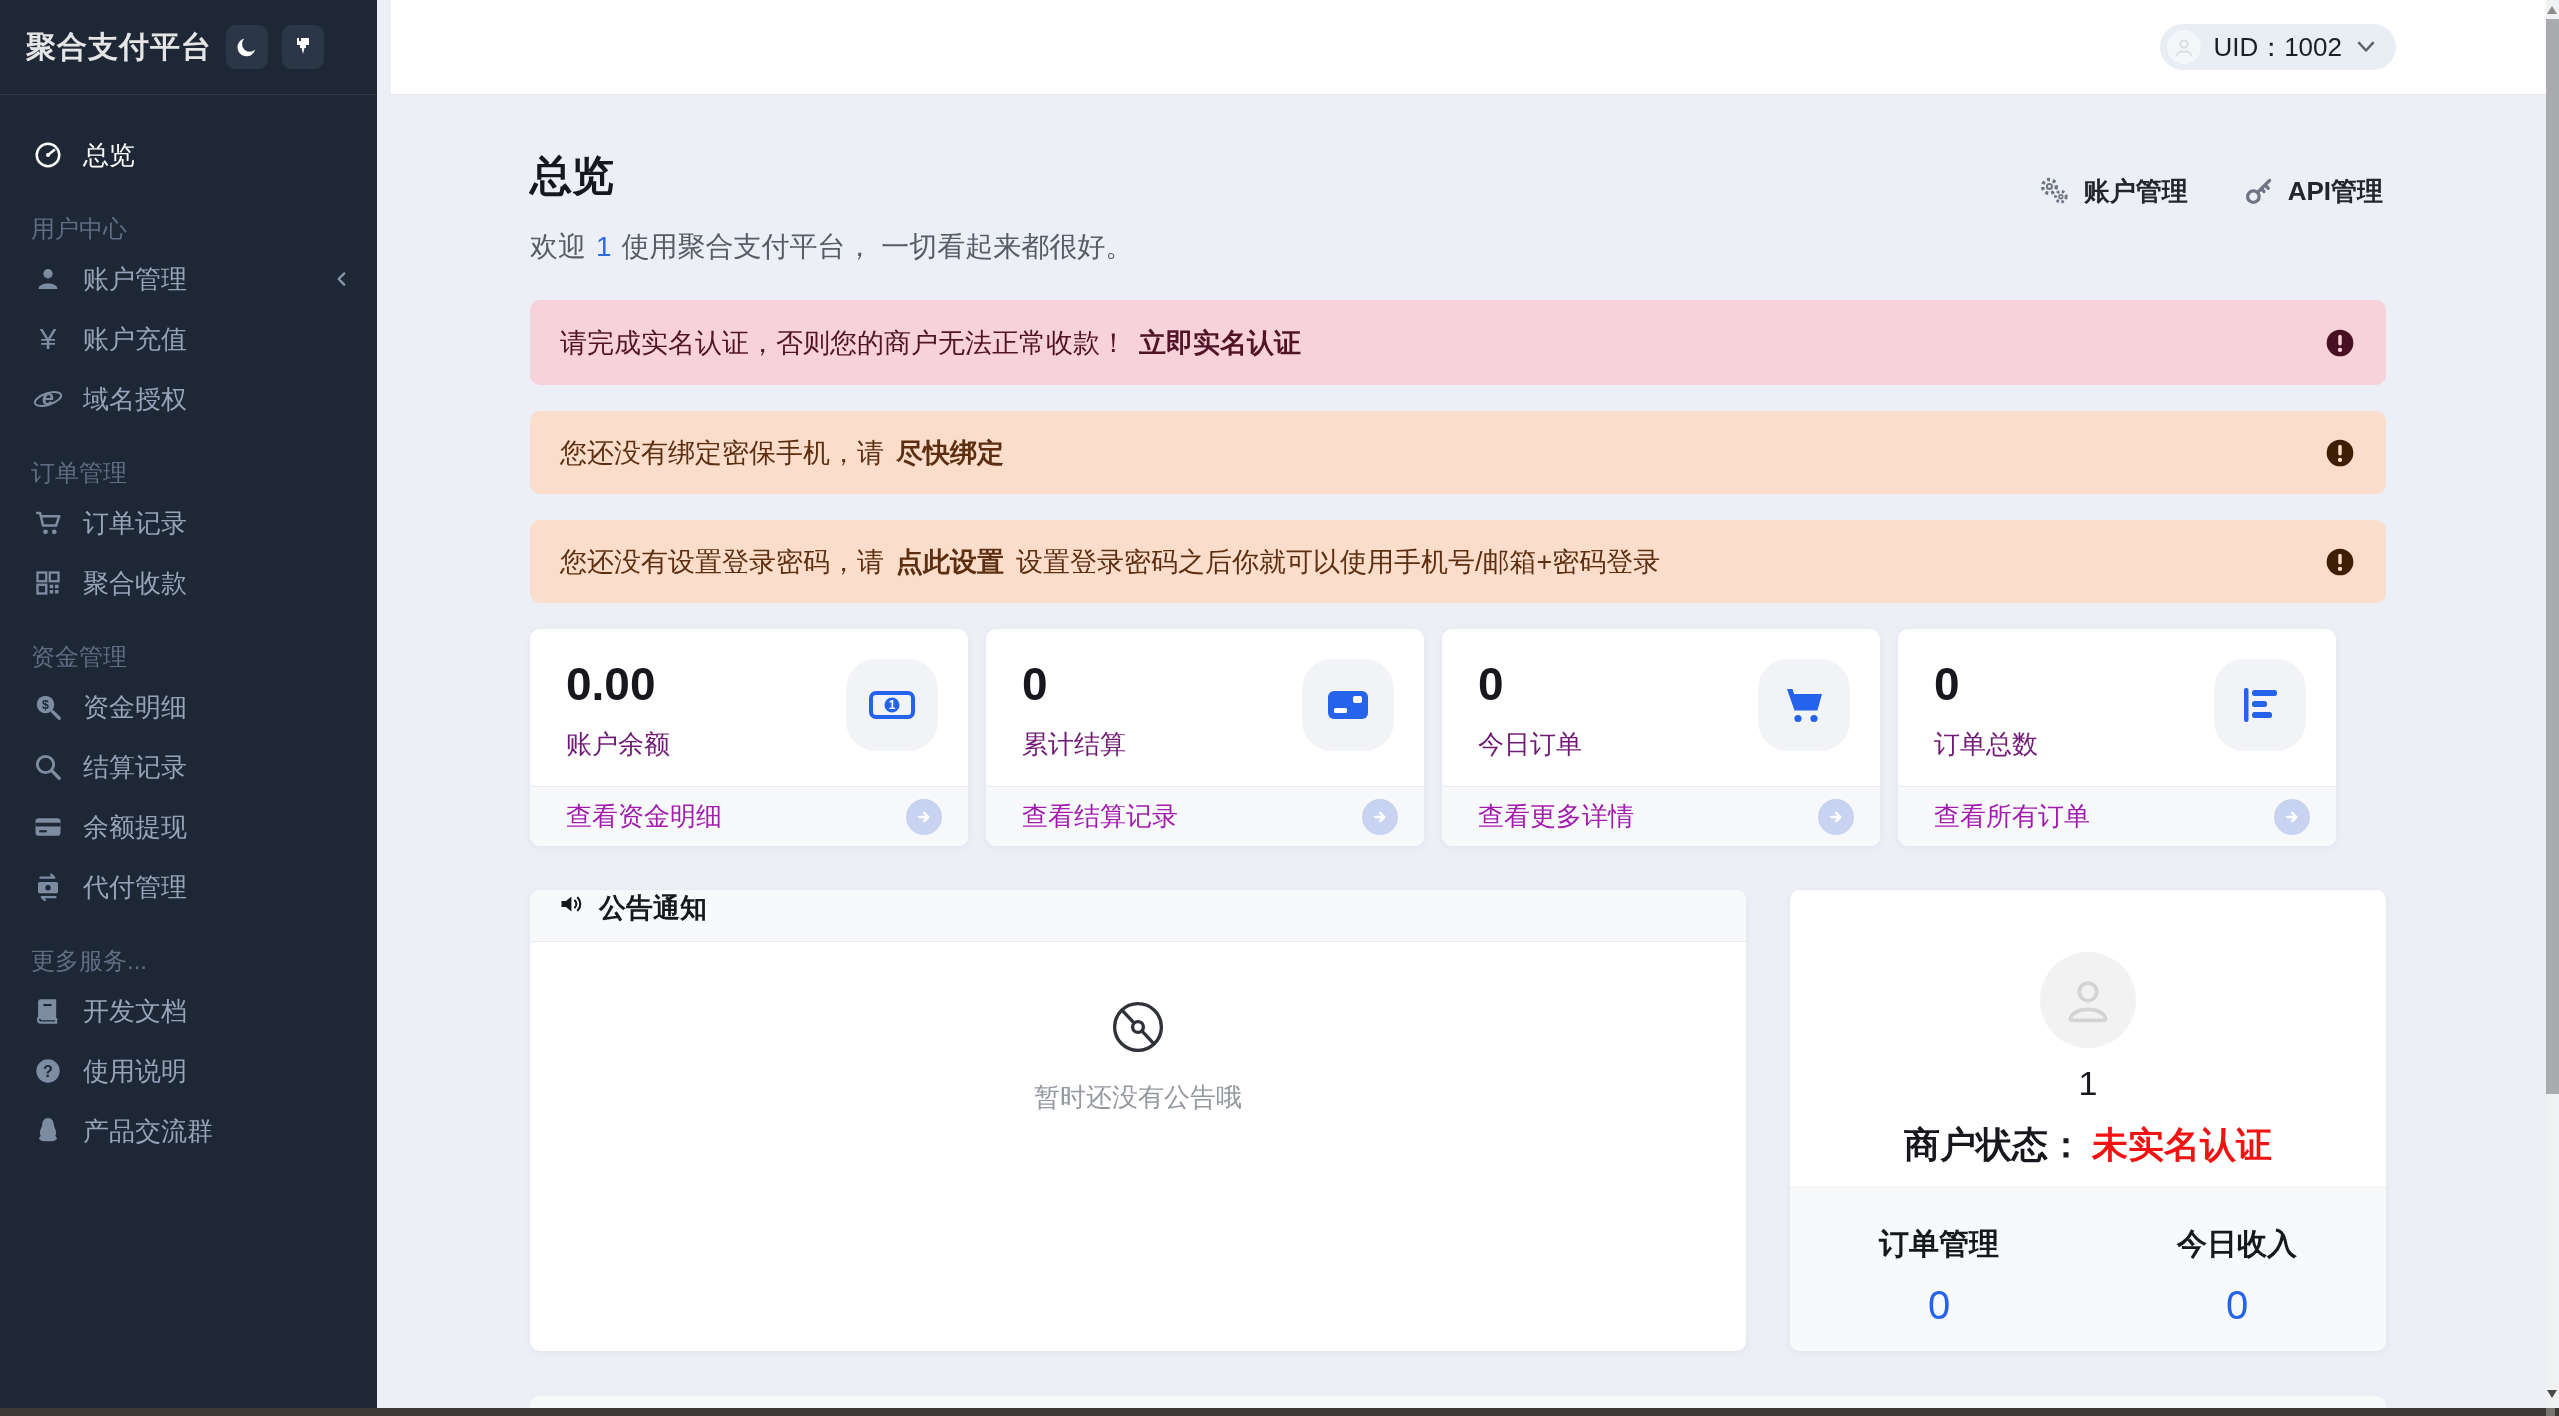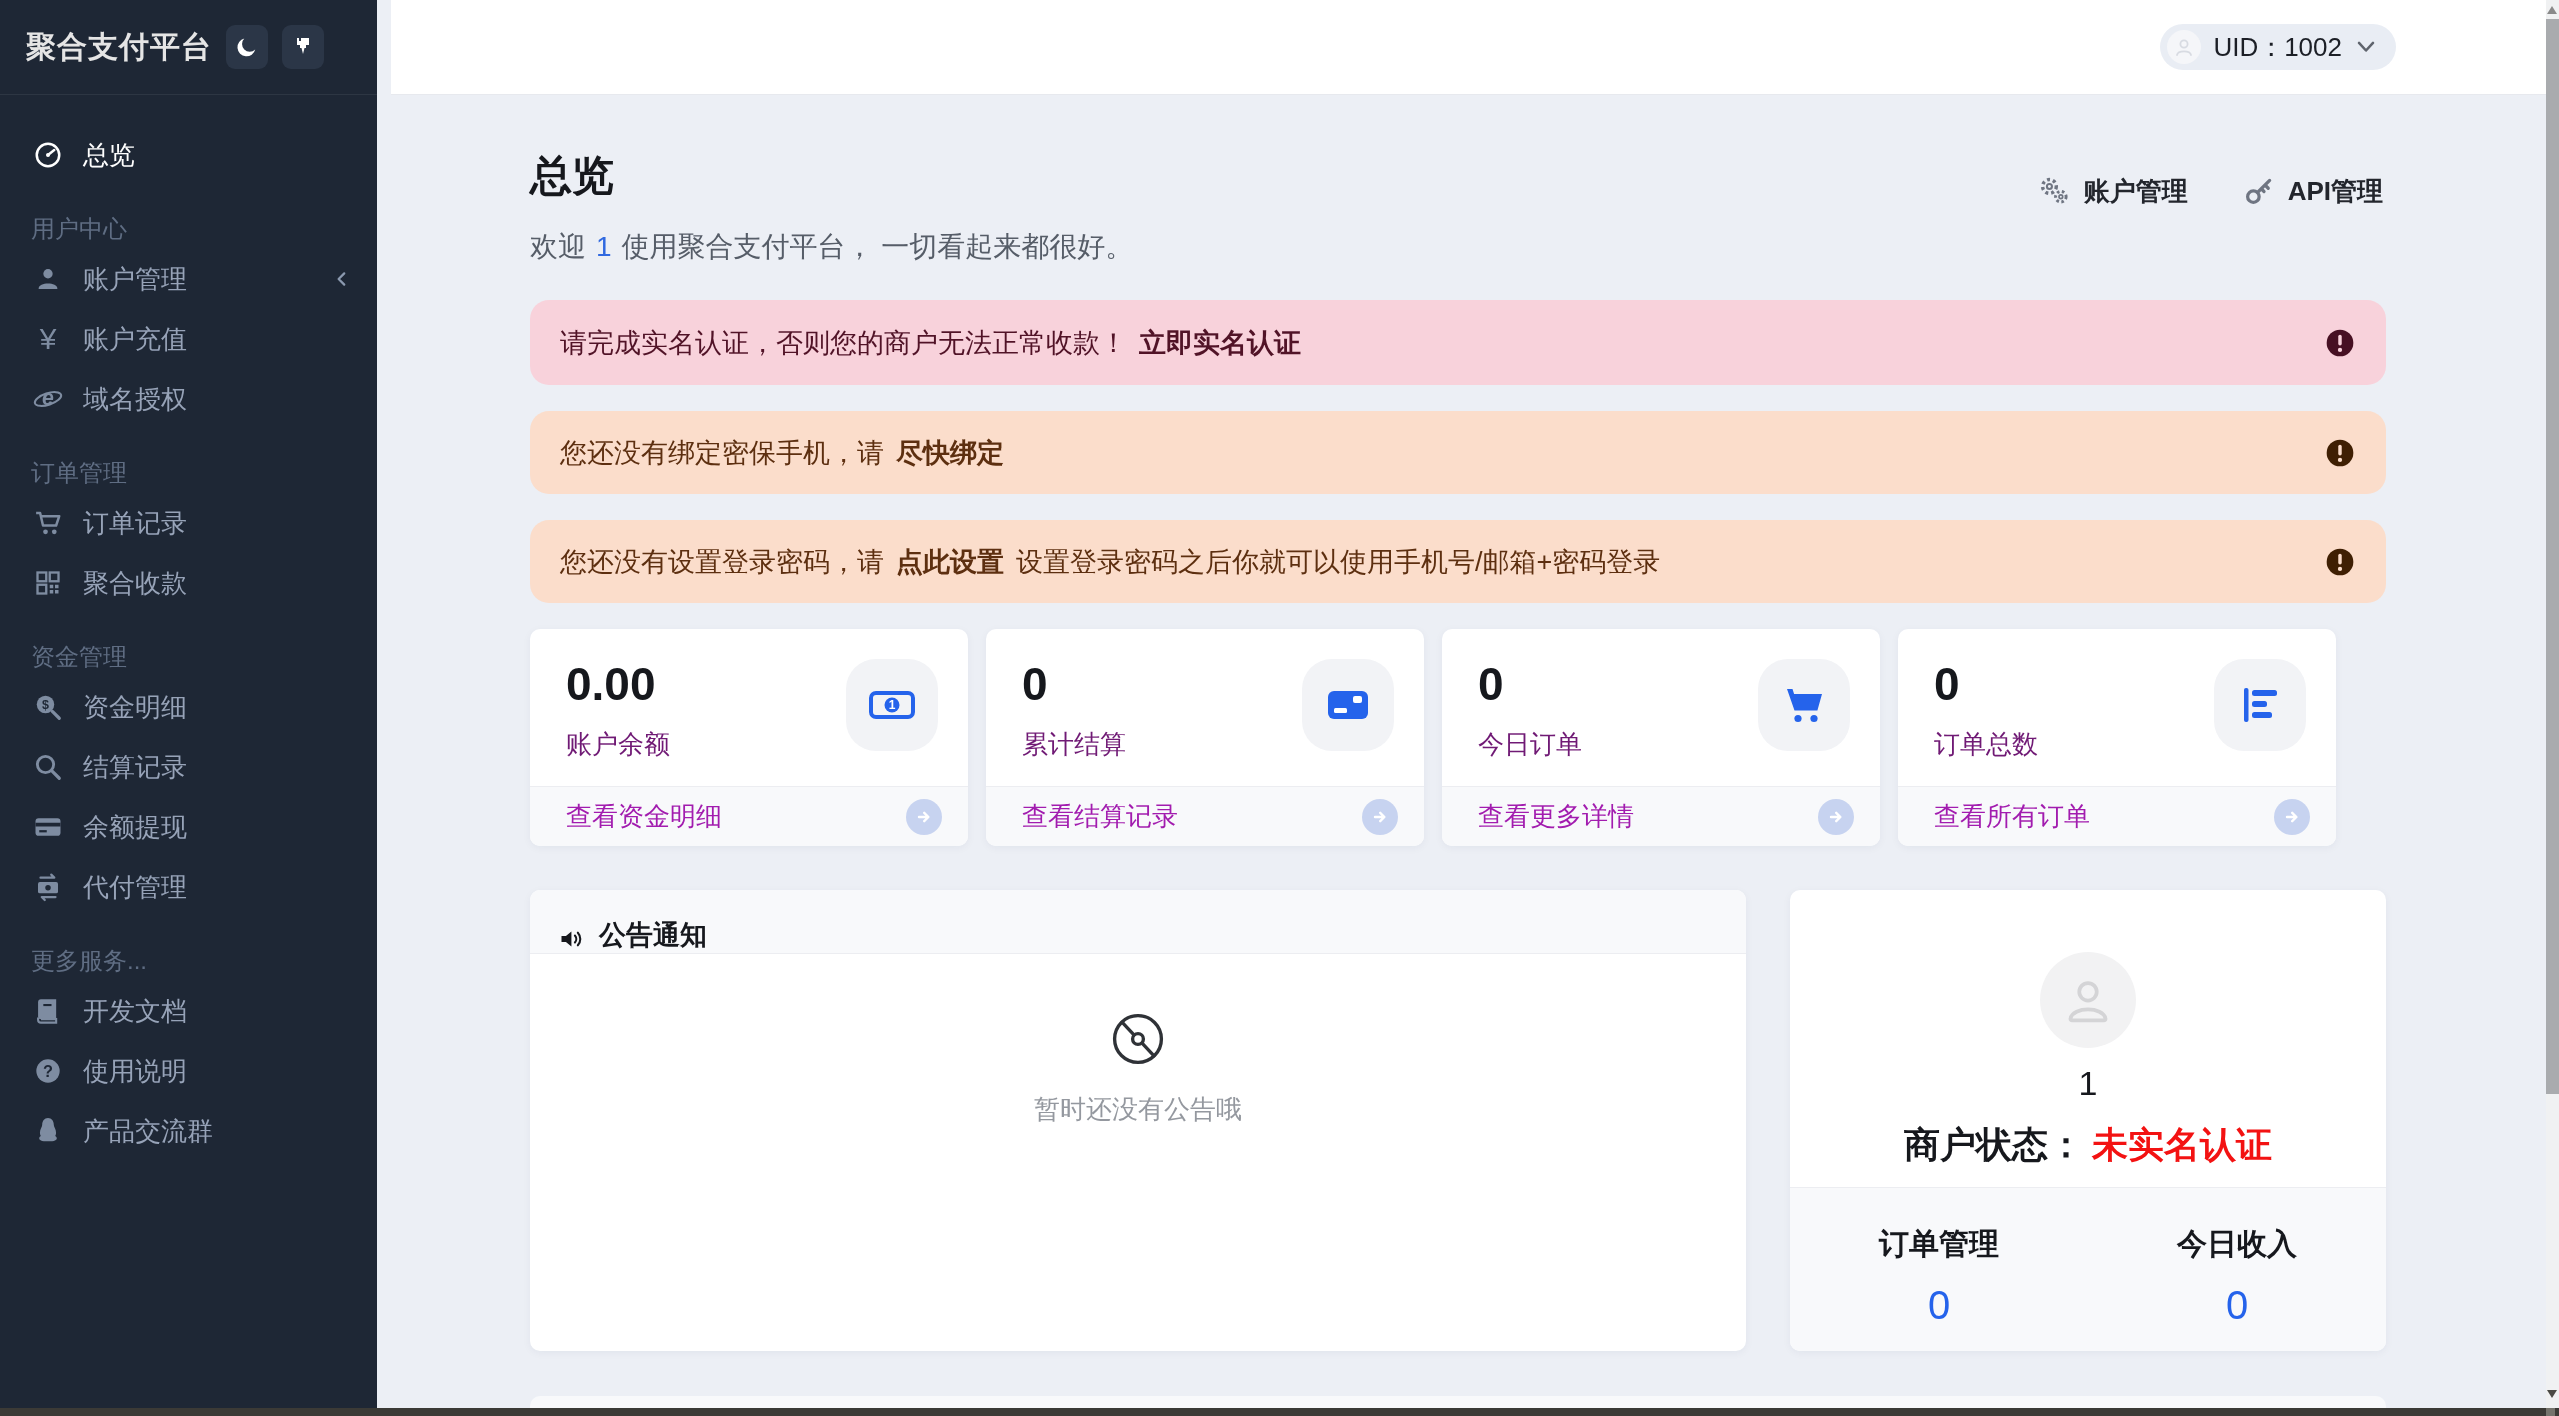--- a/index.html
+++ b/index.html
@@ -36,21 +36,21 @@
   .main{position:absolute;left:377px;top:96px;width:2169px;height:1312px;background:#eceff5;overflow:hidden;z-index:1;}
   .page-head{position:absolute;left:153px;top:52px;}
   .page-title{font-size:42px;font-weight:800;color:#16181d;}
   .welcome{margin-top:24px;font-size:28px;color:#565d68;}
   .welcome .wuser{color:#3069e0;margin:0 10px;font-weight:500;}
   .quick-links{position:absolute;right:163px;top:75px;height:40px;display:flex;align-items:center;gap:56px;}
   .qlink{display:flex;align-items:center;gap:14px;font-size:26px;font-weight:bold;color:#23262d;cursor:pointer;white-space:nowrap;}
   .qlink .qi{color:#6f7582;display:flex;}
 
   
-  .alert{position:absolute;left:153px;width:1856px;border-radius:19px;display:flex;align-items:center;padding:12px 30px;font-size:27px;box-sizing:border-box;}
+  .alert{position:absolute;left:153px;width:1856px;border-radius:10px;display:flex;align-items:center;padding:12px 30px;font-size:27px;box-sizing:border-box;}
   .alert strong{margin:0 12px;font-weight:800;cursor:pointer;white-space:nowrap;}
   .alert .atext,.alert .asuffix{white-space:nowrap;}
   .alert .excl{margin-left:auto;display:flex;flex:none;}
   .alert-danger{top:204px;height:85px;background:#f8d2db;color:#511327;}
   .alert-warn1{top:315px;height:83px;background:#fbddcb;color:#5d2f10;}
   .alert-warn2{top:424px;height:83px;background:#fbddcb;color:#5d2f10;}
   .excl-hole-danger{fill:#f8d2db;}
   .excl-hole-warn{fill:#fbddcb;}
 
   
@@ -59,21 +59,21 @@
   .scard-body{height:157px;position:relative;box-sizing:border-box;padding:28px 0 0 36px;}
   .sval{font-size:46px;font-weight:800;color:#16181d;}
   .slab{margin-top:16px;font-size:26px;color:#701a75;}
   .sicon{position:absolute;right:30px;top:30px;width:92px;height:92px;border-radius:30px;background:#f2f3f6;display:flex;align-items:center;justify-content:center;}
   .sfoot{height:60px;background:#f8f9fb;border-top:1px solid #ecedf1;border-radius:0 0 10px 10px;display:flex;align-items:center;padding:0 26px 0 36px;box-sizing:border-box;cursor:pointer;}
   .slink{font-size:26px;color:#a21caf;white-space:nowrap;}
   .sarrow{margin-left:auto;width:36px;height:36px;border-radius:50%;background:#c7d3f0;display:flex;align-items:center;justify-content:center;}
 
   
   .panel{position:absolute;left:153px;top:794px;width:1216px;height:461px;background:#ffffff;border-radius:10px;box-shadow:0 2px 8px rgba(25,40,70,0.05);}
-  .panel-head{height:64px;background:#f8f9fb;border-bottom:1px solid #ecedf1;border-radius:10px 10px 0 0;display:flex;align-items:flex-end;gap:13px;padding-left:28px;font-size:27px;font-weight:800;color:#16181d;box-sizing:border-box;}
+  .panel-head{height:52px;background:#f8f9fb;border-bottom:1px solid #ecedf1;border-radius:10px 10px 0 0;display:flex;align-items:flex-start;gap:13px;padding-left:28px;font-size:27px;font-weight:800;color:#16181d;box-sizing:border-box;}
   .panel-head .pi{display:flex;color:#16181d;}
   .empty{padding-top:58px;text-align:center;}
   .empty-icon{display:inline-block;}
   .empty-text{margin-top:22px;font-size:26px;color:#94989f;}
 
   
   .merchant{position:absolute;left:1413px;top:794px;width:596px;height:461px;background:#ffffff;border-radius:10px;box-shadow:0 2px 8px rgba(25,40,70,0.05);}
   .mavatar{width:96px;height:96px;border-radius:50%;background:#f2f2f3;margin:62px auto 0;display:flex;align-items:center;justify-content:center;}
   .mcount{margin-top:16px;text-align:center;font-size:34px;color:#16181d;}
   .mstatus{margin-top:18px;text-align:center;font-size:36px;font-weight:800;color:#16181d;white-space:nowrap;}

